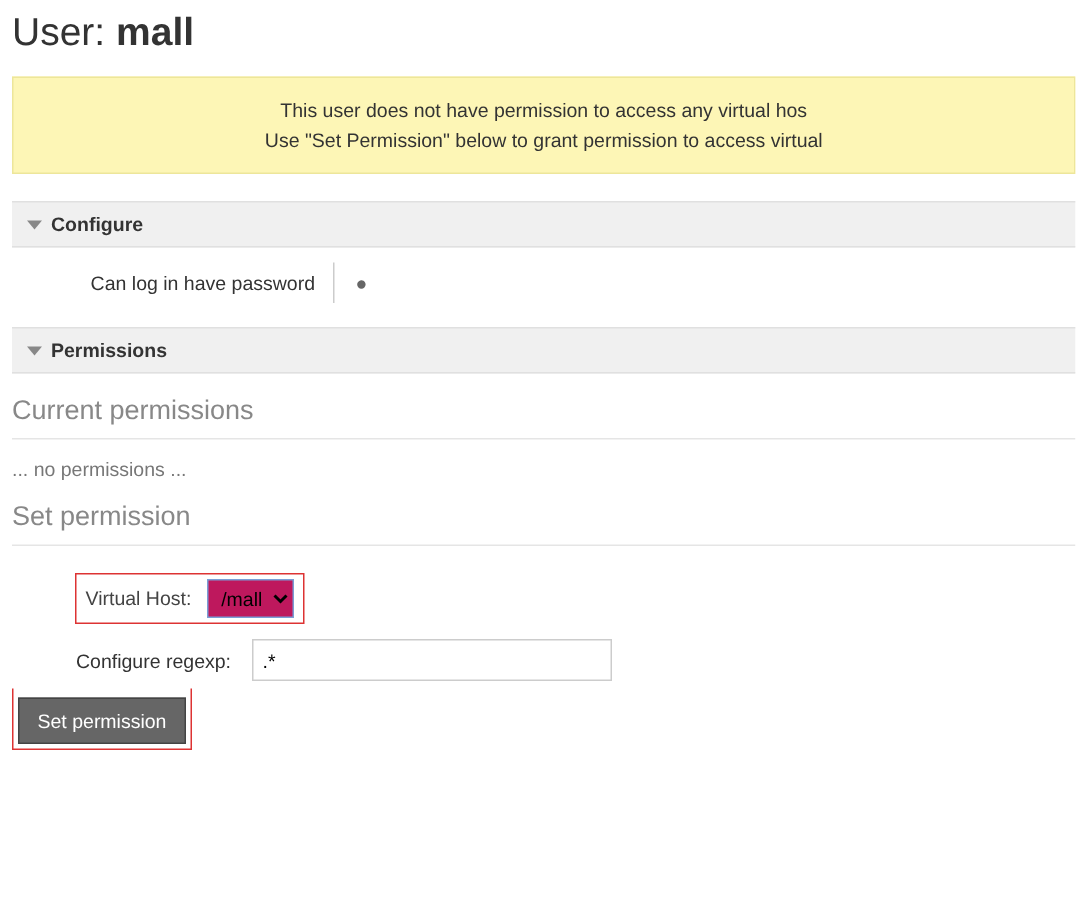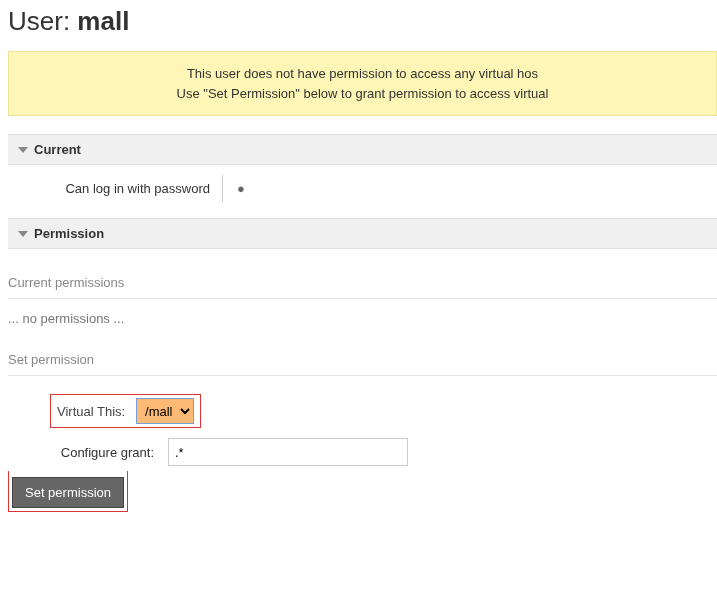--- a/index.html
+++ b/index.html
@@ -6,85 +6,85 @@
     body { font-family: Verdana, Arial, sans-serif; font-size: 13px; color: #444; background: #fff; width: 717px; padding: 6px 0 0 8px; }
     h1 { font-size: 26px; font-weight: normal; margin-bottom: 14px; color: #333; }
     h1 b { font-weight: bold; }
     .warning { background: #fdf6b6; border: 1px solid #ede69a; padding: 12px 35px; margin-bottom: 18px; text-align: center; color: #333; font-size: 13px; line-height: 1.5; }
     .section-header { background: #f0f0f0; border-top: 1px solid #e0e0e0; border-bottom: 1px solid #e0e0e0; padding: 7px 10px; font-weight: bold; color: #333; display: flex; align-items: center; gap: 6px; cursor: pointer; }
     .chevron { display: inline-block; width: 0; height: 0; border-left: 5px solid transparent; border-right: 5px solid transparent; border-top: 6px solid #888; }
     .overview-table { margin: 8px 0 14px 0; }
     .overview-table tr td { padding: 6px 10px; vertical-align: middle; }
     .overview-table td.label { text-align: right; width: 210px; color: #333; }
     .overview-table td.divider { border-left: 1px solid #ccc; padding-left: 14px; color: #666; }
-    .subtitle { color: #888; font-size: 13px; margin: 26px 0 8px 0; }
+    .subtitle { color: #888; font-size: 18px; margin: 14px 0 8px 0; }
     hr.thin { border: none; border-top: 1px solid #e5e5e5; margin: 4px 0 12px 0; }
     .noperms { color: #777; margin: 8px 0 12px 0; }
     .form-table td { padding: 4px 6px; vertical-align: middle; }
     .form-table td.flabel { text-align: right; width: 150px; color: #333; white-space: nowrap; }
     input[type=text] { font-family: Verdana, Arial, sans-serif; font-size: 13px; padding: 4px 6px; border: 1px solid #ccc; width: 240px; height: 28px; }
-    select { font-family: Verdana, Arial, sans-serif; font-size: 13px; padding: 3px 4px; border: 1px solid #7a9ed6; background: #fdba74; height: 26px; }
+    select { font-family: Verdana, Arial, sans-serif; font-size: 13px; padding: 3px 4px; border: 1px solid #7a9ed6; background: #be185d; height: 26px; }
     .btn { background: #666; color: #fff; border: 1px solid #444; padding: 7px 12px; font-size: 13px; cursor: pointer; margin-top: 6px; font-family: Verdana, Arial, sans-serif; }
     .redbox { border: 1px solid #d33; padding: 3px 6px; display: inline-block; }
     .row-vh { padding-bottom: 8px; }
     .redbox-btn { border: 1px solid #d33; border-top: none; padding: 0 3px 3px 3px; display: inline-block; margin-top: -1px; }
   </style>
 </head>
 <body>
 
 
 
 <h1><span>User: </span><b>mall</b></h1>
 
 <div class="warning">
   <span>This user does not have permission to access any virtual hos</span><br>
   <span>Use "Set Permission" below to grant permission to access virtual</span>
 </div>
 
 <div class="section-header">
   <span class="chevron"></span>
-  <span>Current</span>
+  <span>Configure</span>
 </div>
 
 <table class="overview-table">
   <tbody>
   <tr>
-    <td class="label">Can log in with password</td>
+    <td class="label">Can log in have password</td>
     <td class="divider">●</td>
   </tr>
 </tbody>
   </table>
 
 <div class="section-header">
   <span class="chevron"></span>
-  <span>Permission</span>
+  <span>Permissions</span>
 </div>
 
 <div class="subtitle">Current permissions</div>
 <hr class="thin">
 <div class="noperms">... no permissions ...</div>
 
 <div class="subtitle">Set permission</div>
 <hr class="thin">
 
 <table class="form-table">
   <tbody>
       <tr>
     <td colspan="2" class="row-vh">
       <span class="redbox" style="margin-left:34px;">
-        <span class="flabel">Virtual This:</span>
+        <span class="flabel">Virtual Host:</span>
         &nbsp;
         <select>
           <option>/mall</option>
         </select>
       </span>
     </td>
   </tr>
   <tr>
-    <td class="flabel">Configure grant:</td>
+    <td class="flabel">Configure regexp:</td>
     <td><input type="text" value=".*" style=""></td>
   </tr>
 </tbody>
   </table>
 
 <span class="redbox-btn">
   <button class="btn">Set permission</button>
 </span>
 
 

